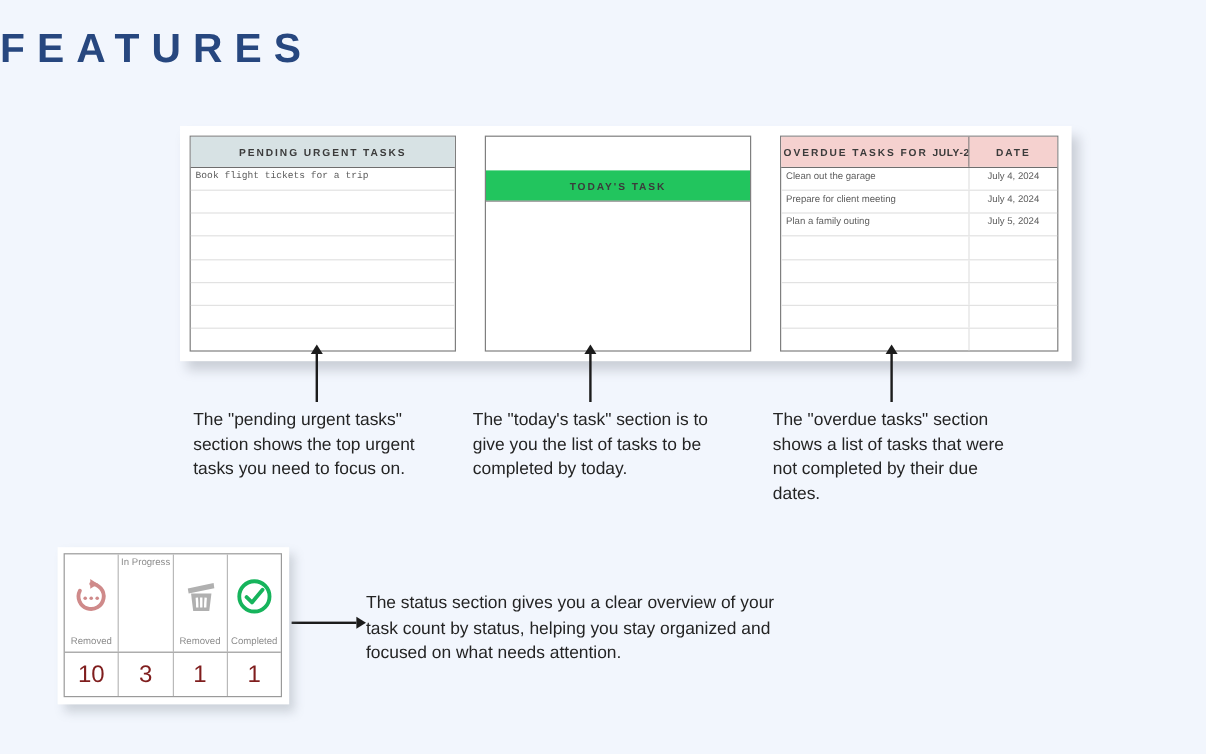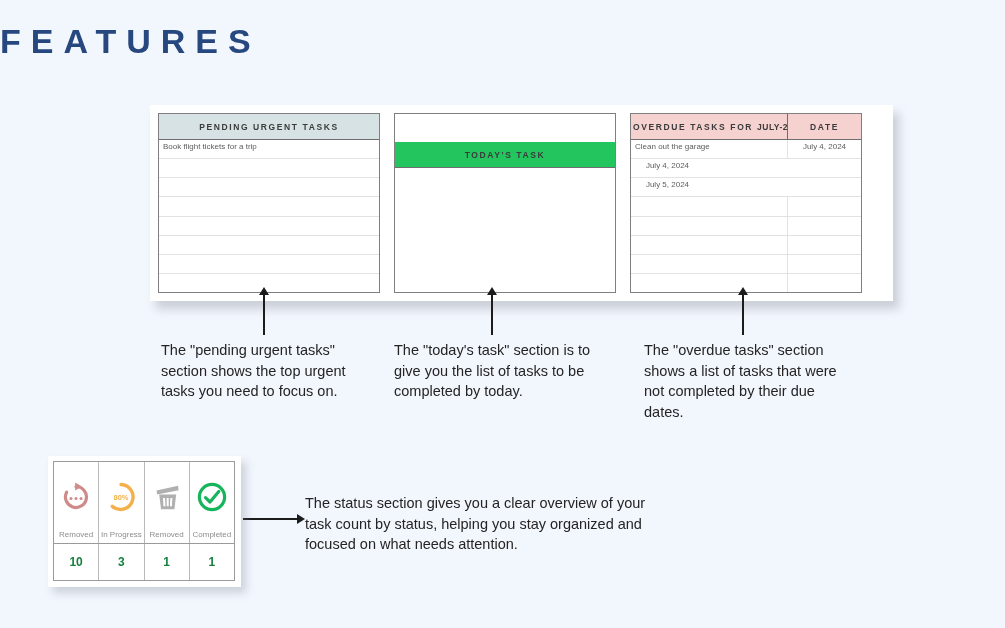--- a/index.html
+++ b/index.html
@@ -35,21 +35,21 @@
     top: 105px;
     width: 728px;
     height: 180px;
     background: #ffffff;
     box-shadow: 6px 8px 9px rgba(120,128,140,0.33);
     padding: 8px 7px 8px 8px;
     box-sizing: content-box;
   }
   #tables-inner {
     display: flex;
-    gap: 14px;
+    gap: 24px;
     height: 100%;
   }
   .panel {
     background: #ffffff;
     border: 1px solid #7f7f7f;
     box-sizing: border-box;
     display: flex;
     flex-direction: column;
   }
   .panel.p1 { width: 222px; }
@@ -92,21 +92,21 @@
   .cell {
     font-size: 8px;
     color: #5d5d5d;
     padding: 2px 4px 0 4px;
     box-sizing: border-box;
     overflow: hidden;
     white-space: nowrap;
     display: flex;
     align-items: flex-start;
   }
-  .p1 .cell, .p2 .cell { flex: 1 1 auto; }
+  .p1 .cell, .p2 .cell { flex: 1 1 auto; font-family: Liberation Mono, monospace; }
   .p3 .cell.task-col { flex: 1 1 auto; border-right: 1px solid #e2e2e2; }
   .p3 .cell.date-col { flex: 0 0 73px; justify-content: center; }
 
   
   .v-arrow {
     position: absolute;
     width: 12px;
     height: 48px;
   }
   .v-arrow .shaft {
@@ -205,23 +205,23 @@
     display: flex;
     flex: 0 0 36px;
     border-top: 1px solid #9a9a9a;
   }
   .status-num {
     flex: 1 1 0;
     border-right: 1px solid #b9b9b9;
     display: flex;
     align-items: center;
     justify-content: center;
-    font-size: 12px;
-    font-weight: bold;
-    color: #15803d;
+    font-size: 20px;
+    font-weight: normal;
+    color: #7f1d1d;
     box-sizing: border-box;
   }
   .status-num:last-child { border-right: none; }
   .pct-text {
     font-size: 7.5px;
     font-weight: bold;
     fill: #f4b04a;
   }
 </style>
 </head>
@@ -274,23 +274,25 @@
       <div class="panel-head">
         <div class="head-cell head-pink task-col"><span>OVERDUE TASKS FOR </span><span class="head-month">JULY-2024</span></div>
         <div class="head-cell head-pink date-col">DATE</div>
       </div>
       <div class="panel-body">
         <div class="row">
           <div class="cell task-col">Clean out the garage</div>
           <div class="cell date-col">July 4, 2024</div>
         </div>
         <div class="row">
+          <div class="cell task-col">Prepare for client meeting</div>
           <div class="cell date-col">July 4, 2024</div>
         </div>
         <div class="row">
+          <div class="cell task-col">Plan a family outing</div>
           <div class="cell date-col">July 5, 2024</div>
         </div>
         <div class="row">
           <div class="cell task-col"></div>
           <div class="cell date-col"></div>
         </div>
         <div class="row">
           <div class="cell task-col"></div>
           <div class="cell date-col"></div>
         </div>
@@ -354,26 +356,20 @@
             <path d="M15.2 1.6 L21.6 5.6 L15.2 9.6 Z" fill="#cf8a8a"></path>
             <circle cx="11" cy="17.5" r="1.5" fill="#cf8a8a"></circle>
             <circle cx="16" cy="17.5" r="1.5" fill="#cf8a8a"></circle>
             <circle cx="21" cy="17.5" r="1.5" fill="#cf8a8a"></circle>
           </svg>
         </div>
         <div class="status-label">Removed</div>
       </div>
 
       <div class="status-col">
-        <div class="status-icon">
-          <svg width="32" height="32" viewBox="0 0 32 32">
-            <path d="M16 3.5 A12.5 12.5 0 1 1 7.2 25.3" fill="none" stroke="#f4b04a" stroke-width="3.4" stroke-linecap="round"></path>
-            <text class="pct-text" x="16" y="18.5" text-anchor="middle">80%</text>
-          </svg>
-        </div>
         <div class="status-label">In Progress</div>
       </div>
 
       <div class="status-col">
         <div class="status-icon">
           <svg width="32" height="32" viewBox="0 0 32 32">
             <path d="M5.5 9.5 L27 4.8 L27.6 9.2 L6.2 13.6 Z" fill="#b0b0b0"></path>
             <path d="M8.2 13.6 L25.2 13.6 L23.4 28.2 L10 28.2 Z" fill="#b0b0b0"></path>
             <path d="M13 17 Q13.4 22 13.4 25.2" stroke="#ffffff" stroke-width="2" fill="none"></path>
             <path d="M16.7 17 L16.7 25.2" stroke="#ffffff" stroke-width="2" fill="none"></path>

